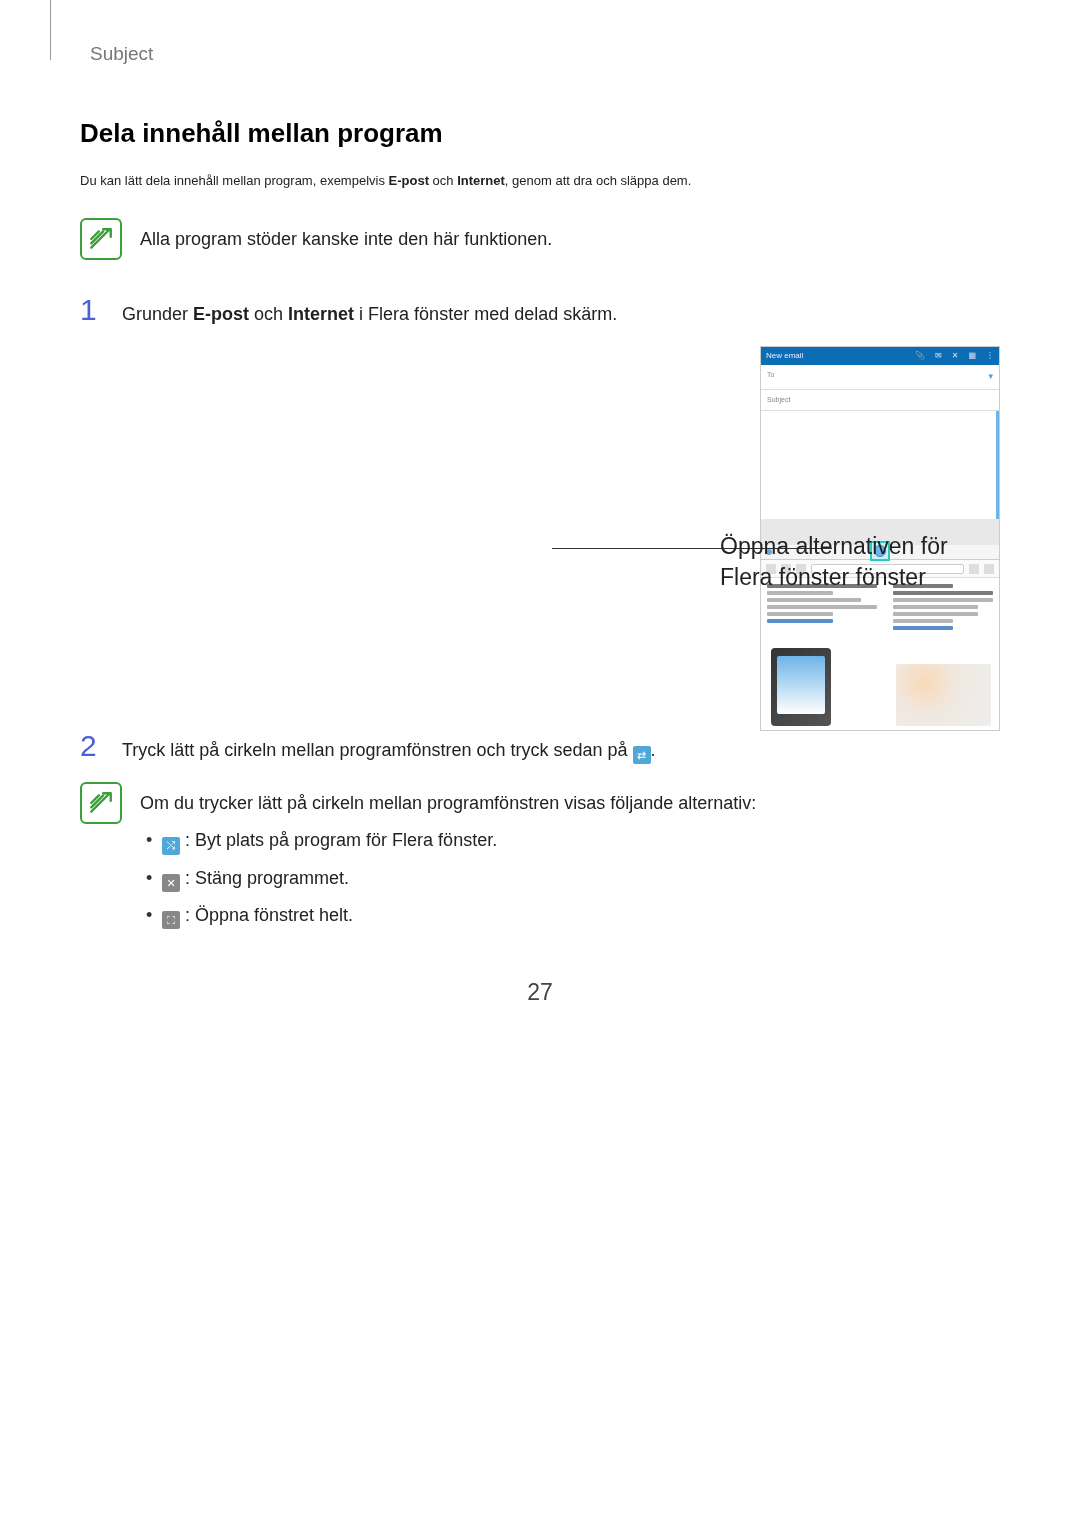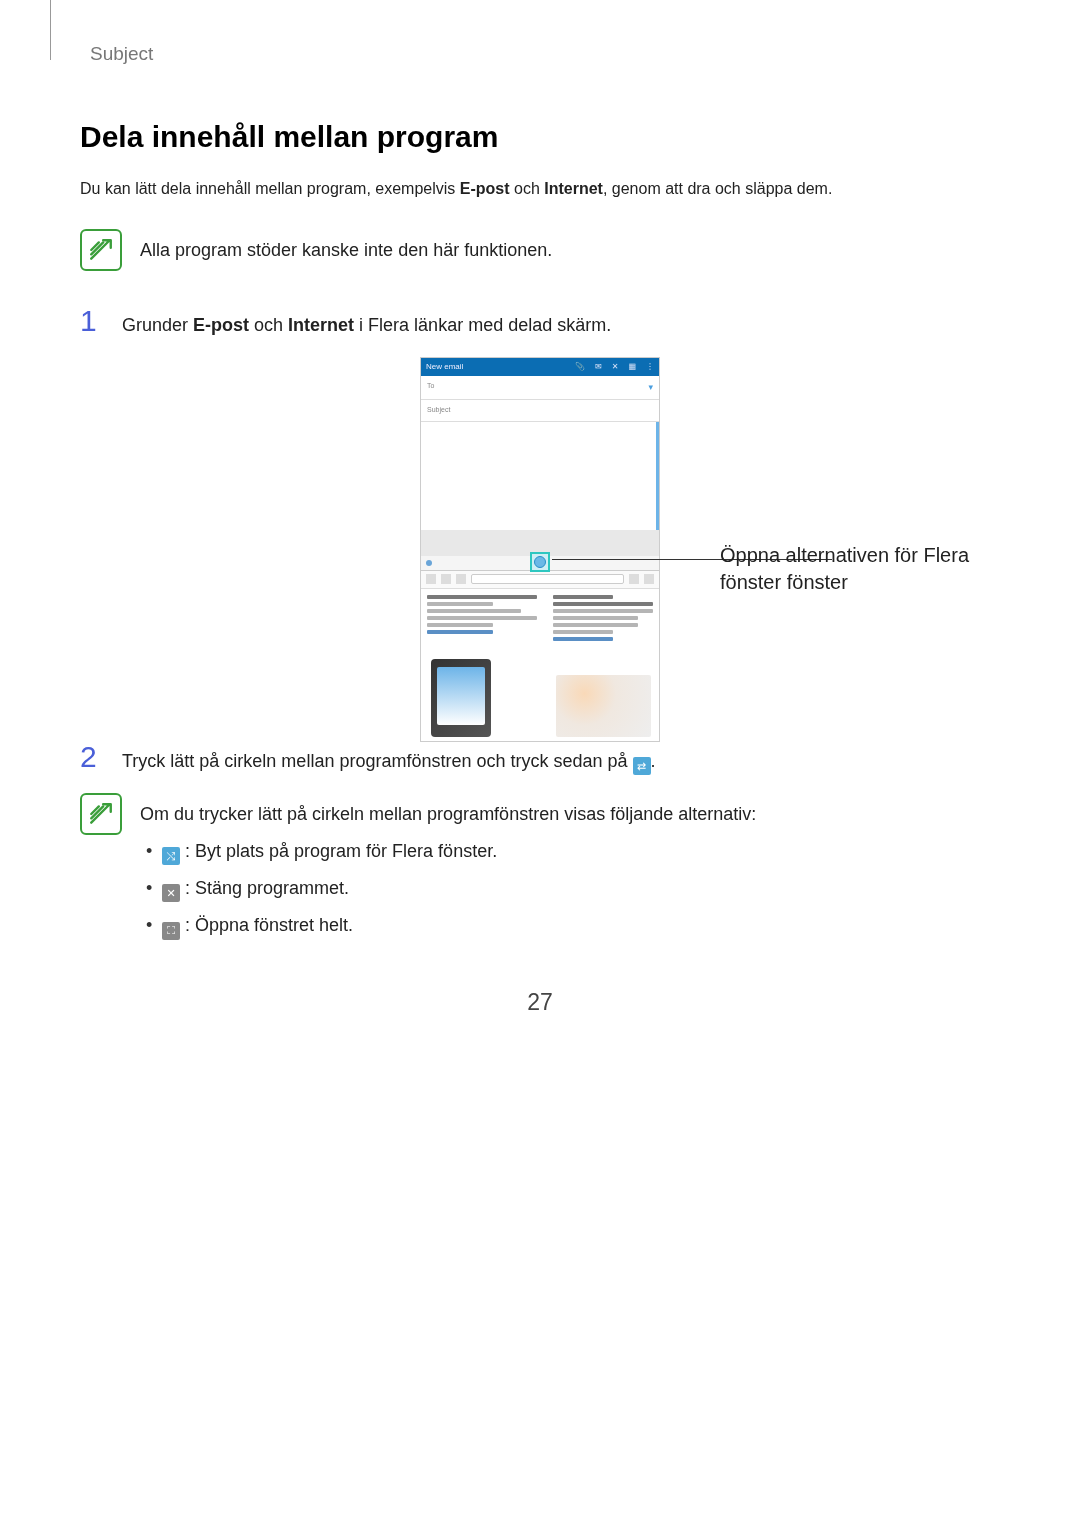--- a/index.html
+++ b/index.html
@@ -25,28 +25,28 @@
       width: 1px;
       background: #999;
     }
     .header-section {
       color: #777;
       font-size: 19px;
       margin-bottom: 45px;
       padding-left: 10px;
     }
     .main-heading {
-      font-size: 30px;
+      font-size: 26px;
       font-weight: bold;
       margin-bottom: 18px;
       color: #000;
     }
     .intro-para {
       margin-bottom: 28px;
-      font-size: 16px;
+      font-size: 13px;
     }
     .note-box {
       display: flex;
       align-items: flex-start;
       gap: 18px;
       margin-bottom: 35px;
     }
     .note-icon {
       width: 42px;
       height: 42px;
@@ -249,21 +249,21 @@
     }
     .callout-line {
       width: 100%;
       height: 1px;
       background: #333;
     }
     .callout-text {
       position: absolute;
       left: 640px;
       top: 185px;
-      font-size: 20px;
+      font-size: 23px;
       width: 260px;
       line-height: 1.35;
     }
     .inline-icon {
       display: inline-flex;
       width: 18px;
       height: 18px;
       vertical-align: -3px;
       align-items: center;
       justify-content: center;
@@ -299,21 +299,21 @@
       bottom: 25px;
       left: 0;
       right: 0;
     }
     .screenshot-relative {
       position: relative;
       width: 100%;
     }
     .screenshot-center {
       display: flex;
-      justify-content: center;
+      justify-content: flex-end;
     }
   </style>
 </head>
 <body>
 
 <div class="vertical-rule"></div>
 
 <div class="header-section">Subject</div>
 
 <h2 class="main-heading">Dela innehåll mellan program</h2>
@@ -329,21 +329,21 @@
       <path d="M3 12 L10 5" stroke-linecap="round"></path>
       <path d="M3 16 L14 5" stroke-linecap="round"></path>
     </svg>
   </div>
   <div class="note-text">Alla program stöder kanske inte den här funktionen.</div>
 </div>
 
 <div class="step">
   <div class="step-num">1</div>
   <div class="step-text">
-    <span>Grunder </span><span class="bold">E-post</span><span> och </span><span class="bold">Internet</span><span> i Flera länkar med delad skärm.</span>
+    <span>Grunder </span><span class="bold">E-post</span><span> och </span><span class="bold">Internet</span><span> i Flera fönster med delad skärm.</span>
   </div>
 </div>
 
 <div class="screenshot-relative">
   <div class="screenshot-center">
     <div class="mock-screenshot">
       <div class="mock-email-pane">
         <div class="mock-titlebar">
           <span>New email</span>
           <div class="mock-titlebar-right">

